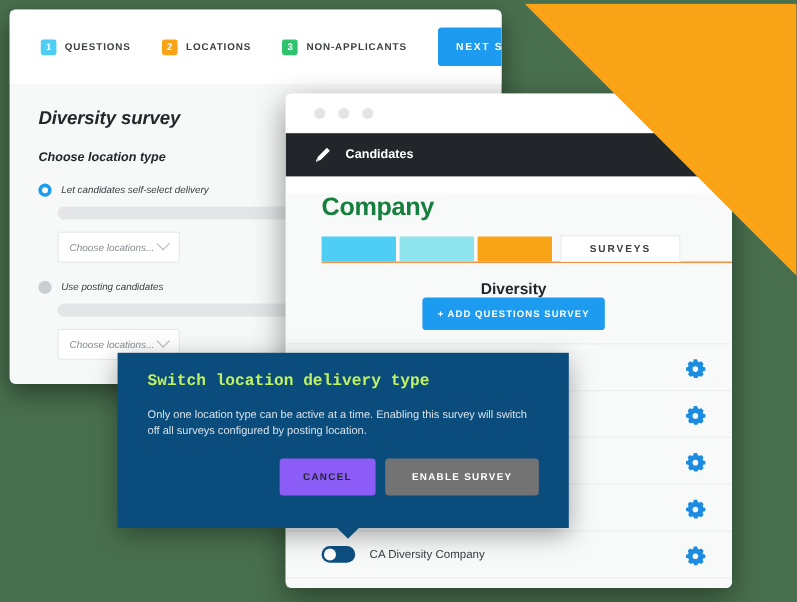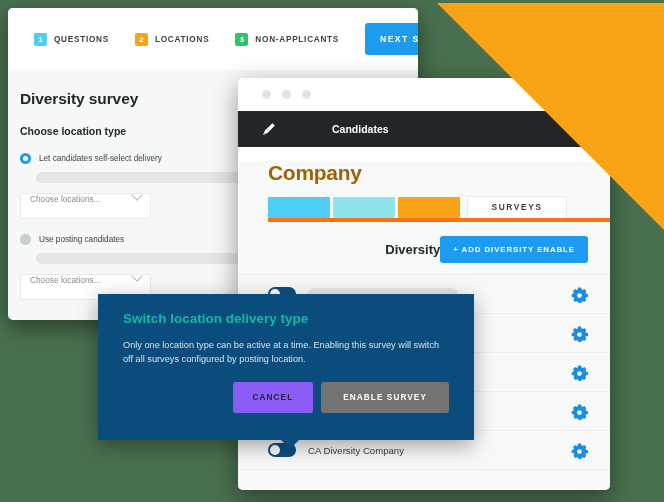--- a/index.html
+++ b/index.html
@@ -93,21 +93,22 @@
     font-weight: bold;
     letter-spacing: 1.4px;
     border: none;
     border-radius: 3px;
     padding: 11px 15px;
     cursor: pointer;
     font-family: inherit;
     white-space: nowrap;
   }
   .wizard-body {
-    padding: 20px 26px 0 12px;
+    padding: 20px 26px 0 24px;
+    font-style: italic;
   }
   .wizard-title {
     font-size: 15.5px;
     font-weight: bold;
     color: #22272b;
     margin: 0 0 17px 0;
     letter-spacing: -0.1px;
   }
   .wizard-sub {
     font-size: 10.5px;
@@ -141,27 +142,28 @@
     color: #3b4044;
   }
   .ghost-bar {
     height: 11px;
     background: #e3e5e7;
     border-radius: 6px;
     margin: 0 0 10px 16px;
     width: calc(100% - 16px);
   }
   .select-box {
-    width: 131px;
+    margin-left: 16px;
+    width: 102px;
     height: 26px;
     background: #fff;
     border: 1px solid #e7e9eb;
     border-radius: 2px;
     display: flex;
-    align-items: flex-start;
+    align-items: center;
     justify-content: space-between;
     padding: 0 9px;
     box-sizing: border-box;
     margin-bottom: 15px;
     cursor: pointer;
   }
   .select-text {
     font-size: 8.3px;
     color: #868d93;
   }
@@ -199,21 +201,20 @@
     height: 9px;
     border-radius: 50%;
     background: #e2e4e6;
   }
   .app-header {
     height: 36px;
     background: #22262a;
     display: flex;
     align-items: center;
     padding-left: 22px;
-    gap: 44px;
   }
   .pencil-icon {
     width: 17px;
     height: 17px;
     margin-right: 11px;
     flex: none;
   }
   .app-header-title {
     color: #ffffff;
     font-size: 10.5px;
@@ -221,30 +222,30 @@
   }
   .app-body {
     background: #f8f9f9;
     height: 343px;
     padding: 0;
     position: relative;
   }
   .company-title {
     font-size: 21px;
     font-weight: bold;
-    color: #a16207;
+    color: #15803d;
     margin: 14px 0 10px 30px;
     letter-spacing: -0.3px;
   }
   .tabs {
     display: flex;
     align-items: flex-end;
     margin-left: 30px;
     height: 23px;
-    border-bottom: 4px solid #f97316;
+    border-bottom: 1px solid #f97316;
     padding-right: 0;
   }
   .tab-color {
     width: 62px;
     height: 21px;
     margin-right: 3px;
     border-radius: 1px;
     cursor: pointer;
     flex: none;
   }
@@ -262,22 +263,23 @@
     letter-spacing: 1.6px;
     color: #3b4044;
     box-sizing: border-box;
     margin-left: 4px;
     cursor: pointer;
     flex: none;
   }
   .section-row {
     display: flex;
     align-items: center;
-    justify-content: flex-end;
+    justify-content: center;
     margin: 14px 22px 0 30px;
+    flex-direction: column;
   }
   .section-title {
     font-size: 13px;
     font-weight: bold;
     color: #22272b;
   }
   .add-survey-btn {
     background: #1c9bf0;
     color: #fff;
     border: none;
@@ -357,24 +359,25 @@
     left: 281px;
     top: 440px;
     width: 0;
     height: 0;
     border-left: 9px solid transparent;
     border-right: 9px solid transparent;
     border-top: 9px solid #0a4c7c;
     z-index: 61;
   }
   .modal-title {
-    color: #14b8a6;
+    color: #bef264;
     font-size: 13.5px;
     font-weight: bold;
     margin: 17px 12px 0 25px;
+    font-family: Liberation Mono, monospace;
   }
   .modal-text {
     color: #d7e2ea;
     font-size: 9.2px;
     line-height: 1.55;
     margin: 12px 25px 0 25px;
   }
   .modal-actions {
     display: flex;
     justify-content: flex-end;
@@ -482,21 +485,21 @@
 
       <div class="tabs">
         <div class="tab-color" style="background:#4ecdf5"></div>
         <div class="tab-color" style="background:#8ee3ec"></div>
         <div class="tab-color" style="background:#f9a317"></div>
         <div class="tab-surveys">SURVEYS</div>
       </div>
 
       <div class="section-row">
         <span class="section-title">Diversity</span>
-        <button class="add-survey-btn">+  ADD DIVERSITY ENABLE</button>
+        <button class="add-survey-btn">+  ADD QUESTIONS SURVEY</button>
       </div>
 
       <div class="survey-list">
 
         <div class="survey-row first">
           <div class="toggle">
               <span class="knob"></span>
             </div>
           <div class="skeleton-pill"></div>
           <div class="spacer"></div>

